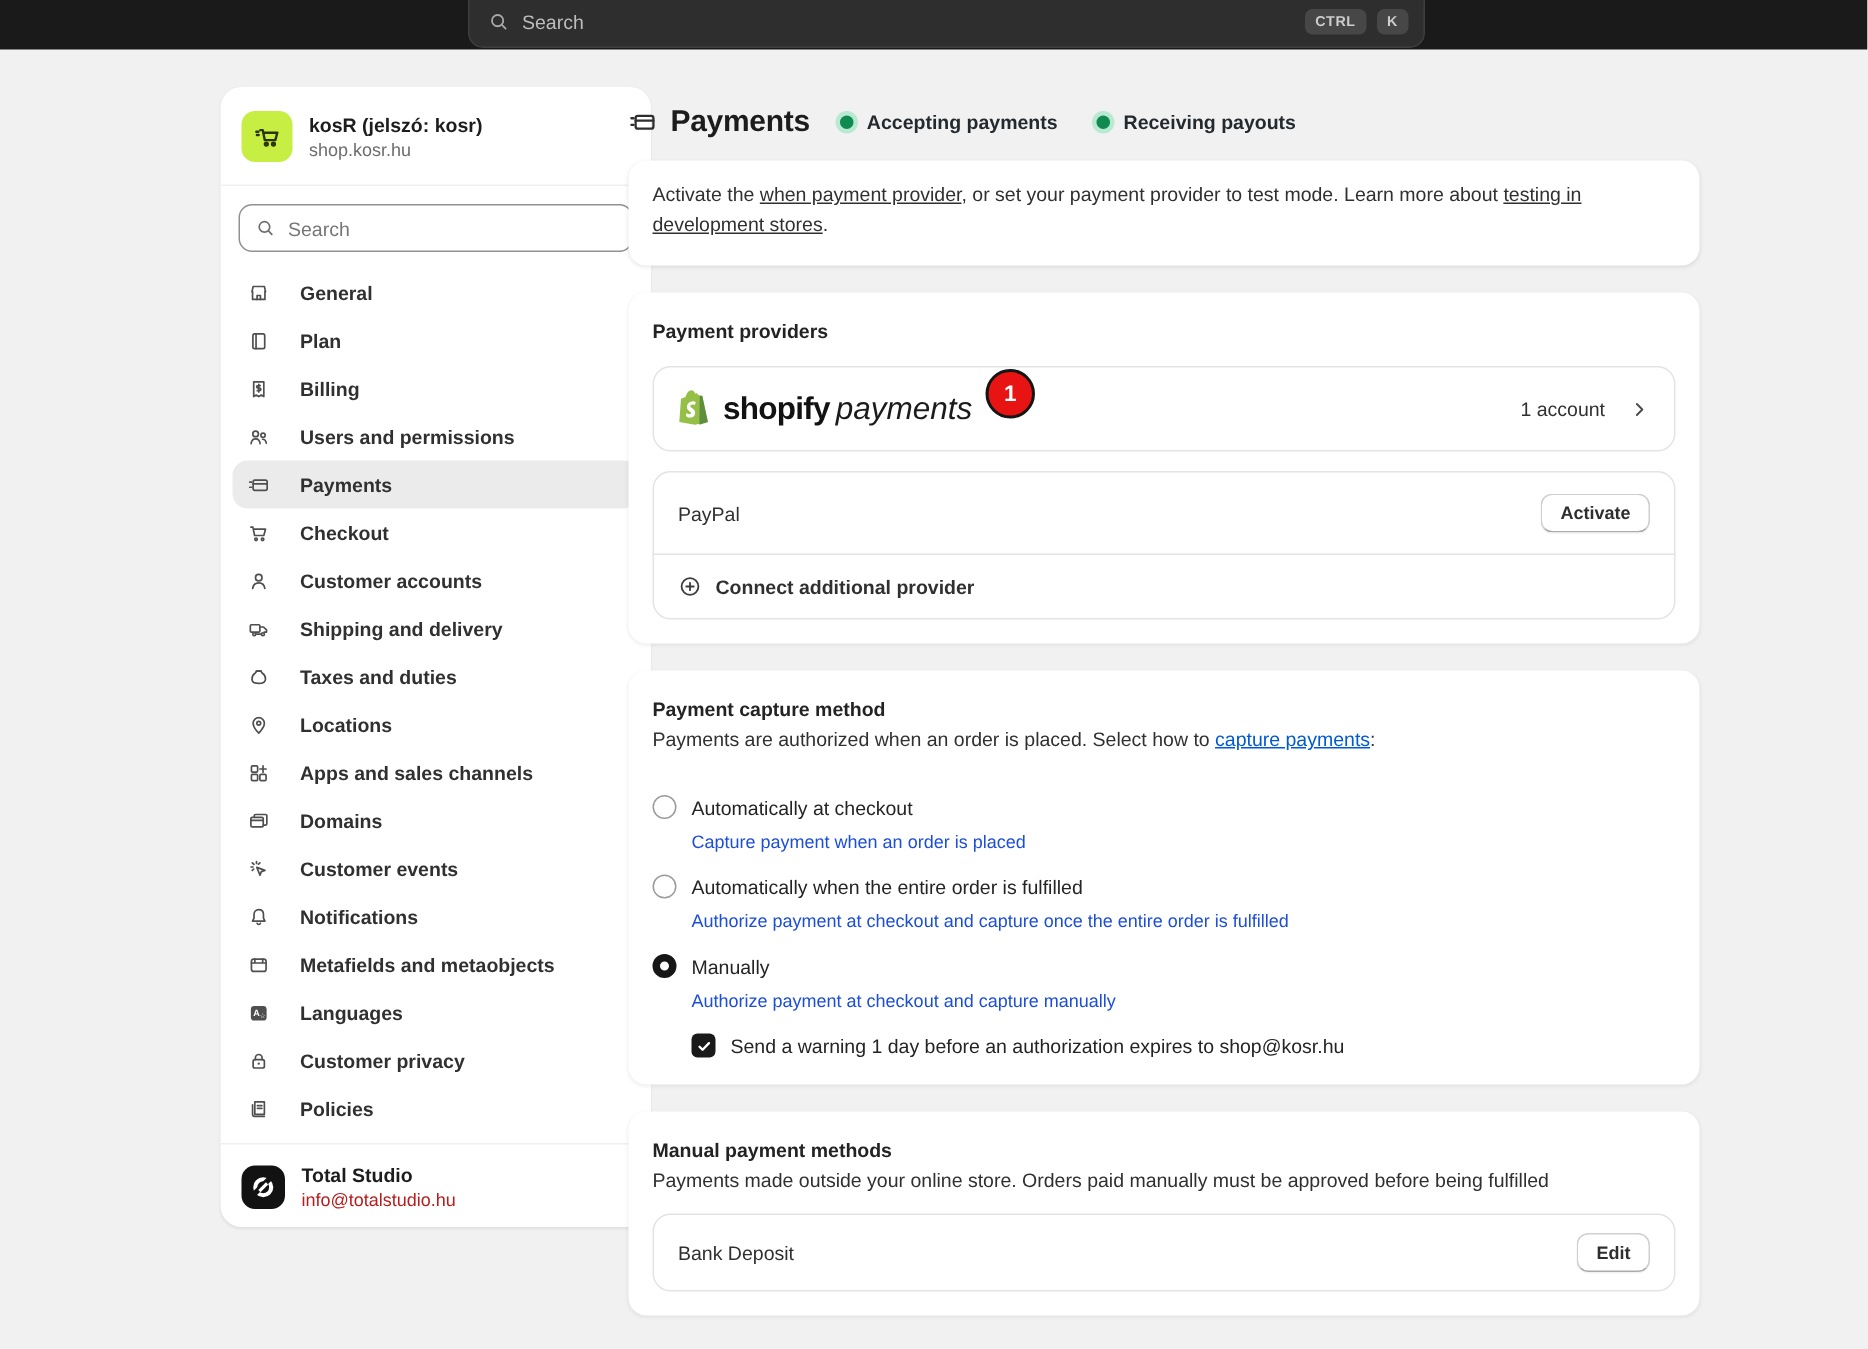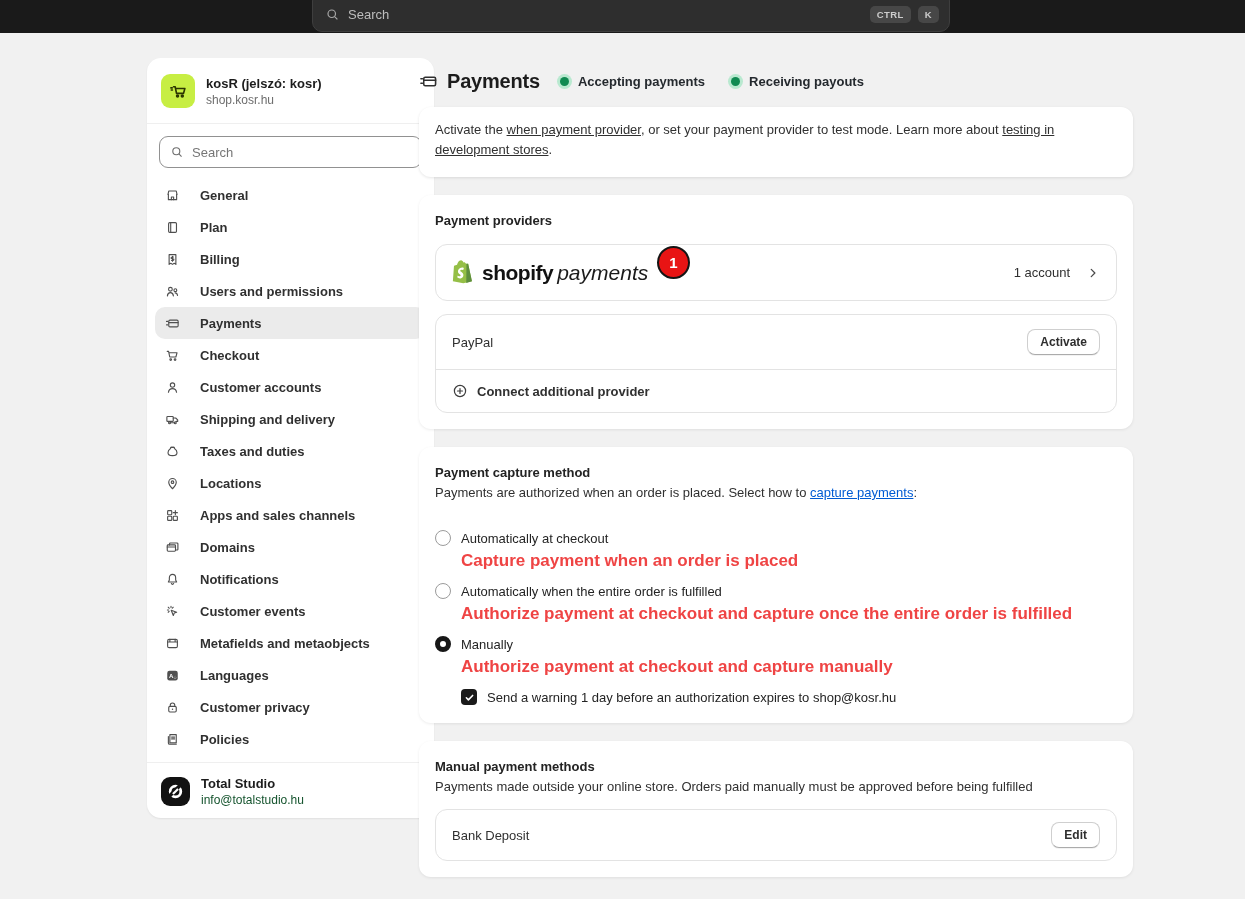--- a/index.html
+++ b/index.html
@@ -40,21 +40,21 @@
   .nav { padding:0 8px; }
   .nav-item { display:flex; align-items:center; gap:20px; height:32px; padding:0 9px;
         border-radius:10px; cursor:pointer; }
   .nav-item.active { background:#ebebeb; }
   .nav-label { font-size:13px; font-weight:600; color:#303030; }
   .icn-wrap { width:16px; height:16px; display:flex; align-items:center; justify-content:center; flex:none; }
   .side-footer { margin-top:7px; border-top:1px solid #efefef; padding:13px 14px; display:flex; align-items:center; gap:11px; }
   .ts-logo { width:29px; height:29px; border-radius:9px; background:#121212; flex:none;
         display:flex; align-items:center; justify-content:center; overflow:hidden; }
   .ts-name { font-size:13px; font-weight:bold; color:#1c1c1c; }
-  .ts-email { font-size:12px; color:#14532d; margin-top:2px; }
+  .ts-email { font-size:12px; color:#b91c1c; margin-top:2px; }
 
   
   .main { position:absolute; left:419px; top:68px; width:714px; }
   .page-head { display:flex; align-items:center; height:26px; margin-bottom:13px; }
   .page-title-wrap { display:flex; align-items:center; gap:9px; }
   .page-title { font-size:20px; font-weight:bold; color:#1c1c1c; letter-spacing:-.2px; }
   .badges { display:flex; gap:26px; margin-left:20px; }
   .badge { display:flex; align-items:center; gap:9px; font-size:13px; font-weight:bold; color:#24292e; }
   .dot { width:9px; height:9px; border-radius:50%; background:#118a52; box-shadow:0 0 0 3px #b9e9d0; }
 
@@ -92,21 +92,21 @@
   .connect-row { display:flex; align-items:center; gap:9px; padding:13px 16px; cursor:pointer; }
   .connect-row svg { width:16px; height:16px; stroke:#3c3c3c; fill:none; stroke-width:1.5;
         stroke-linecap:round; stroke-linejoin:round; }
   .connect-label { font-size:13px; font-weight:600; color:#303030; }
 
   .options { margin-top:24px; }
   .opt-row { display:flex; align-items:center; gap:10px; height:22px; cursor:pointer; }
   .radio { width:16px; height:16px; border-radius:50%; border:1.5px solid #9b9b9b; background:#fff; flex:none; }
   .radio.checked { border:5px solid #161616; }
   .opt-label { font-size:13px; color:#242424; }
-  .opt-helper { margin:3px 0 10px 26px; font-size:17px; color:#ef4444; line-height:18px;font-weight:bold; }
+  .opt-helper { margin:3px 0 10px 26px; font-size:12px; color:#1d4ed8; line-height:18px; }
   .cb-row { display:flex; align-items:center; gap:10px; margin:13px 0 2px 26px; cursor:pointer; }
   .checkbox { width:16px; height:16px; border-radius:4px; background:#1a1a1a; flex:none;
         display:flex; align-items:center; justify-content:center; }
   .checkbox svg { width:11px; height:11px; stroke:#fff; fill:none; stroke-width:2;
         stroke-linecap:round; stroke-linejoin:round; }
   .cb-label { font-size:13px; color:#242424; }
 
   .method-row { border:1px solid #e3e3e3; border-radius:12px; margin-top:12px;
         display:flex; align-items:center; padding:14px 16px; height:52px; }
   .method-name { font-size:13px; color:#303030; }
@@ -268,34 +268,34 @@
             <rect x="3" y="6.5" width="11" height="8.5" rx="1.2"></rect>
             <path d="M6 6.5V5.2A1.2 1.2 0 0 1 7.2 4H16a1.2 1.2 0 0 1 1.2 1.2v7a1.2 1.2 0 0 1-1.2 1.2h-2"></path>
             <path d="M3 9.3h11"></path>
           </svg>
         </span>
       <span class="nav-label">Domains</span>
     </div>
     <div class="nav-item">
       <span class="icn-wrap">
           <svg class="icn" viewBox="0 0 20 20">
+            <path d="M8.3 8.3l7.2 2.7-3.2 1.1-1.2 3.2z"></path>
+            <path d="M4.3 4.3l1.4 1.4M3.2 8h1.6M8 3.2v1.6M4.3 11l1.2-1.2M11 4.3 9.8 5.5"></path>
+          </svg>
+        </span>
+      <span class="nav-label">Customer events</span>
+    </div>
+    <div class="nav-item">
+      <span class="icn-wrap">
+          <svg class="icn" viewBox="0 0 20 20">
             <path d="M10 3.2c-2.6 0-4.2 1.8-4.2 4.3v3.2L4.5 13.4h11l-1.3-2.7V7.5c0-2.5-1.6-4.3-4.2-4.3z"></path>
             <path d="M8.5 15.4a1.6 1.6 0 0 0 3 0"></path>
           </svg>
         </span>
       <span class="nav-label">Notifications</span>
-    </div>
-    <div class="nav-item">
-      <span class="icn-wrap">
-          <svg class="icn" viewBox="0 0 20 20">
-            <path d="M8.3 8.3l7.2 2.7-3.2 1.1-1.2 3.2z"></path>
-            <path d="M4.3 4.3l1.4 1.4M3.2 8h1.6M8 3.2v1.6M4.3 11l1.2-1.2M11 4.3 9.8 5.5"></path>
-          </svg>
-        </span>
-      <span class="nav-label">Customer events</span>
     </div>
     <div class="nav-item">
       <span class="icn-wrap">
           <svg class="icn" viewBox="0 0 20 20">
             <rect x="3.5" y="4.5" width="13" height="11" rx="2"></rect>
             <path d="M6.5 4.5v2.8M13.5 4.5v2.8M3.5 8h13"></path>
           </svg>
         </span>
       <span class="nav-label">Metafields and metaobjects</span>
     </div>

